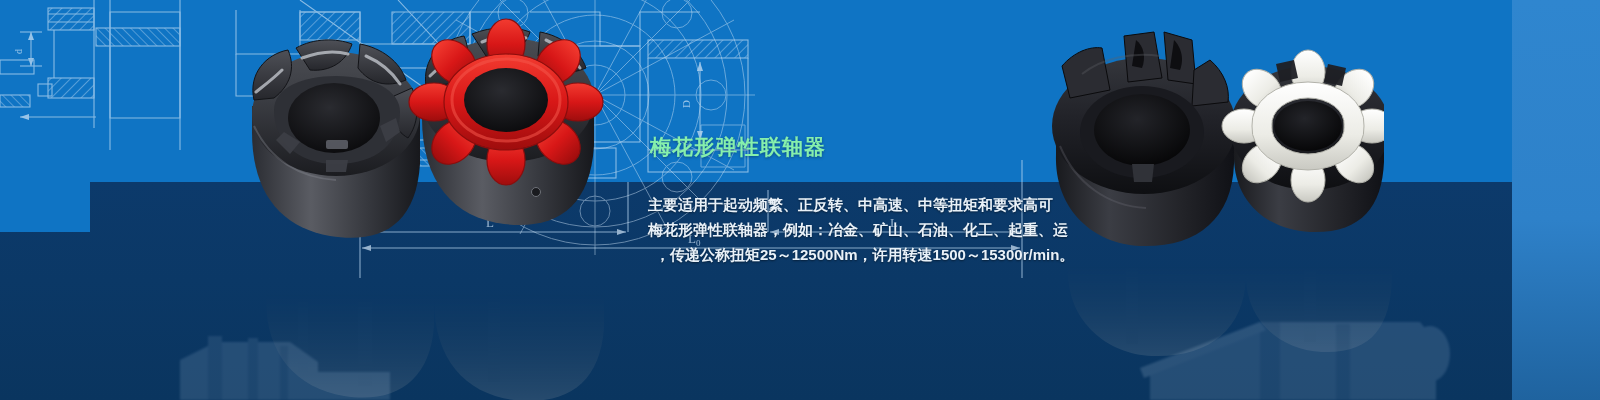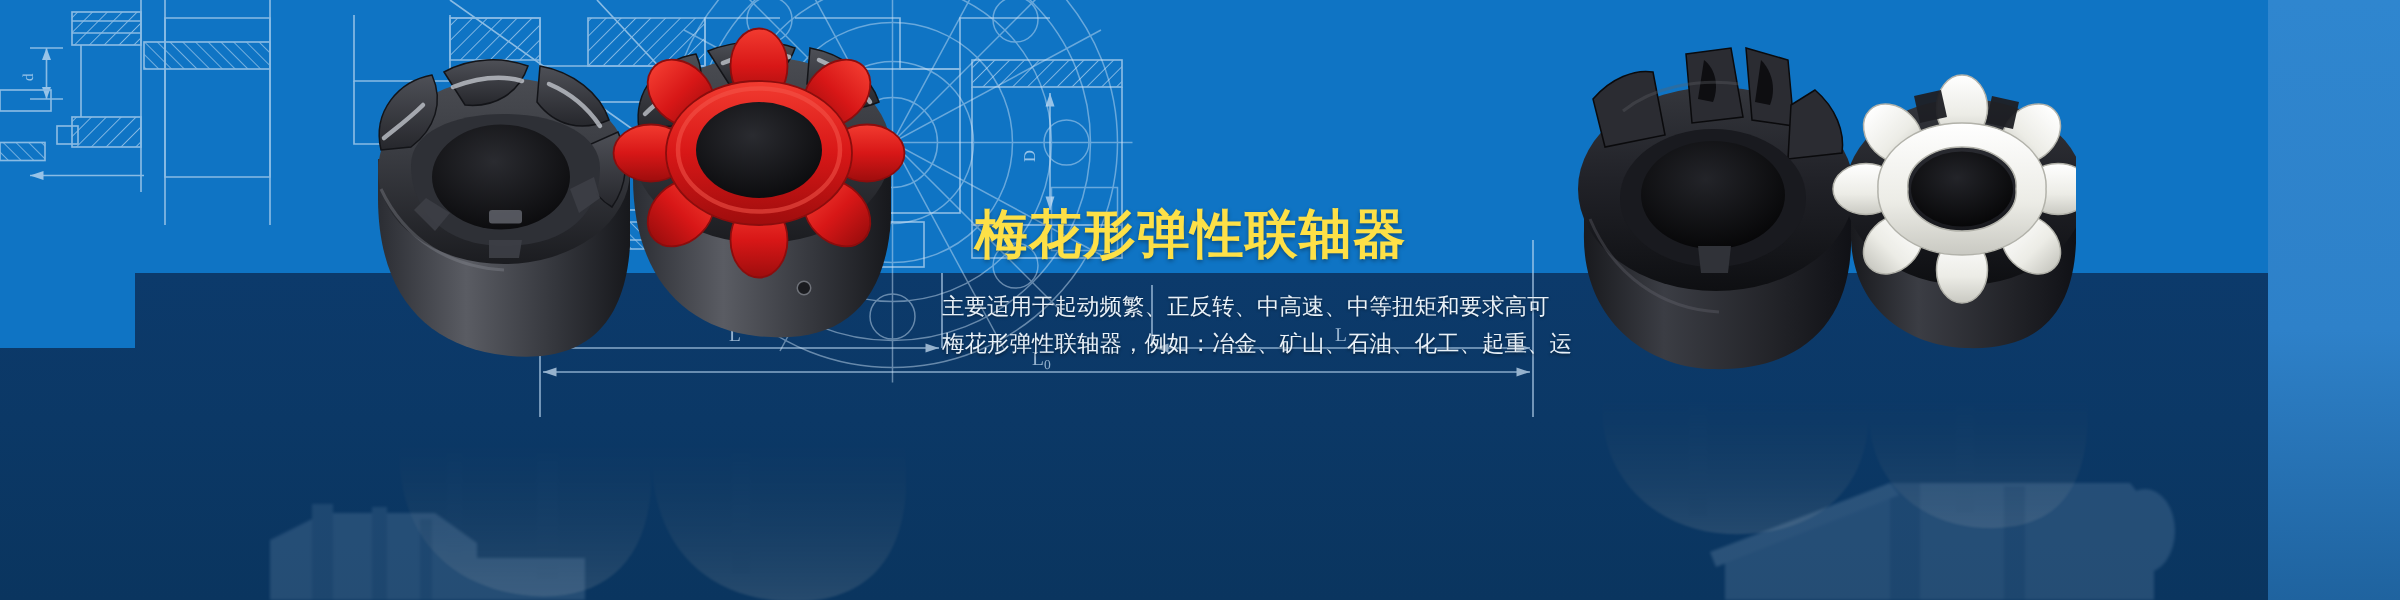--- a/index.html
+++ b/index.html
@@ -20,25 +20,25 @@
   
   .blueprint{position:absolute;left:0;top:0;width:1600px;height:330px;opacity:.75;}
   .blueprint svg{display:block;}
 
   
   .gearprint{position:absolute;left:430px;top:-70px;width:330px;height:330px;opacity:.55;}
 
   
   .title{
     position:absolute;left:650px;top:133px;
-    color:#fde047;font-size:35px;font-weight:bold;letter-spacing:1px;
+    color:#86efac;font-size:21px;font-weight:bold;letter-spacing:1px;
     text-shadow:0 1px 3px rgba(0,0,0,.35);white-space:nowrap;
   }
   
-  .desc{position:absolute;left:628px;top:192px;width:400px;}
+  .desc{position:absolute;left:648px;top:192px;width:400px;font-weight:bold;}
   .desc .line{
     color:#e9f1f8;font-size:15px;line-height:25px;white-space:nowrap;
     text-shadow:0 1px 2px rgba(0,0,0,.45);
   }
   .desc .line.indent{padding-left:7px;}
 
   
   .product-group{position:absolute;}
   .reflection{position:absolute;transform:scaleY(-1);opacity:.16;
      -webkit-mask-image:linear-gradient(to top,transparent 0%,rgba(0,0,0,.55) 55%,#000 100%);
@@ -415,15 +415,16 @@
         <path d="M0,56 L120,10 L126,18 L4,66 Z" fill="#c8dcee"></path>
       </g>
     </svg>
   </div>
 
   <div class="title">梅花形弹性联轴器</div>
 
   <div class="desc">
     <div class="line">主要适用于起动频繁、正反转、中高速、中等扭矩和要求高可</div>
     <div class="line">梅花形弹性联轴器，例如：冶金、矿山、石油、化工、起重、运</div>
+    <div class="line indent">，传递公称扭矩25～12500Nm，许用转速1500～15300r/min。</div>
   </div>
 
 </div>
 
 </body></html>

